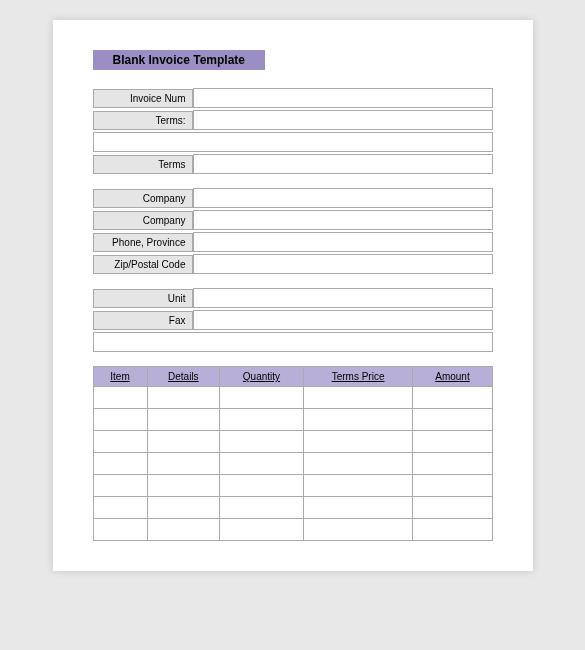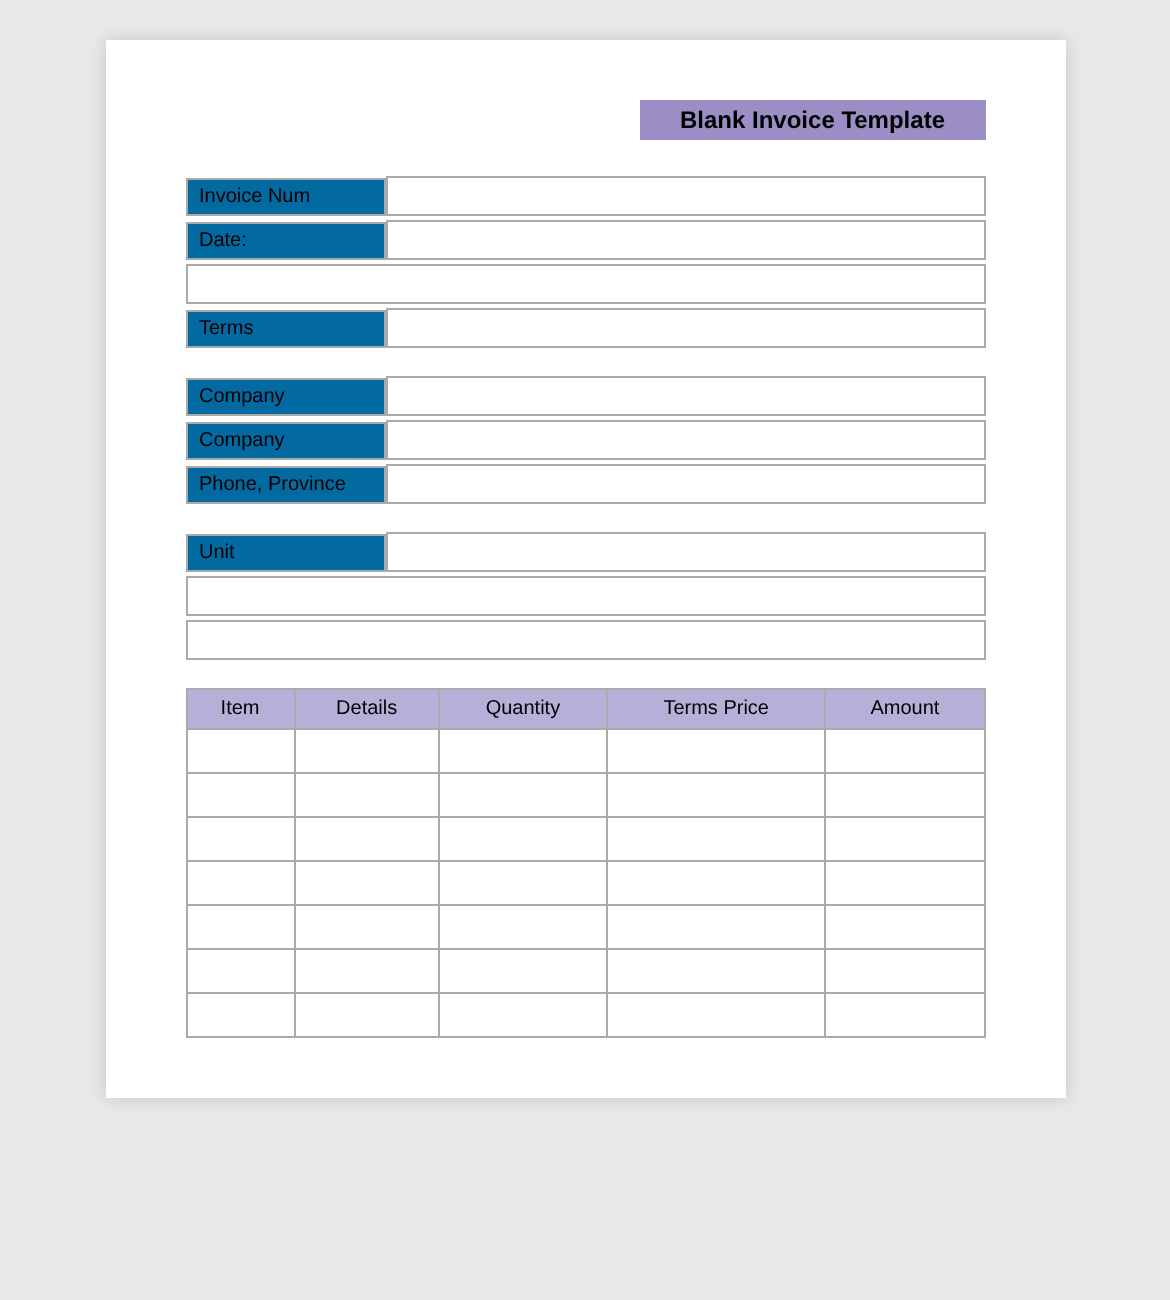--- a/index.html
+++ b/index.html
@@ -20,21 +20,21 @@
 
     .page {
       background: #ffffff;
       width: 480px;
       margin: 20px auto;
       padding: 30px 40px;
       box-shadow: 0 0 8px rgba(0,0,0,0.15);
     }
 
     .title-section {
-      text-align: right;
+      text-align: left;
       margin-bottom: 18px;
     }
 
     .title-bar {
       display: inline-block;
       background: #9b8ec4;
       color: #000;
       font-weight: bold;
       font-size: 12px;
       padding: 3px 20px;
@@ -44,24 +44,24 @@
       margin-bottom: 14px;
     }
 
     .form-row {
       display: flex;
       align-items: center;
       margin-bottom: 2px;
     }
 
     .form-label {
-      background: #0369a1;
+      background: #e5e5e5;
       color: #000;
       font-size: 10px;
-      text-align: left;
+      text-align: right;
       padding: 3px 6px;
       width: 100px;
       min-width: 100px;
       border: 1px solid #aaa;
     }
 
     .form-input {
       border: 1px solid #aaa;
       height: 20px;
       flex: 1;
@@ -76,20 +76,21 @@
     }
 
     .invoice-table th {
       background: #b8afd9;
       color: #000;
       font-size: 10px;
       font-weight: normal;
       border: 1px solid #aaa;
       padding: 4px 6px;
       text-align: center;
+      text-decoration: underline;
     }
 
     .invoice-table td {
       border: 1px solid #aaa;
       height: 22px;
       background: #fff;
     }
 
     .invoice-table tbody tr td {
       padding: 0;
@@ -103,21 +104,21 @@
   <div class="title-section">
     <span class="title-bar">Blank Invoice Template</span>
   </div>
 
   <div class="form-section">
     <div class="form-row">
       <div class="form-label">Invoice Num</div>
       <div class="form-input"></div>
     </div>
     <div class="form-row">
-      <div class="form-label">Date:</div>
+      <div class="form-label">Terms:</div>
       <div class="form-input"></div>
     </div>
     <div class="form-row">
       <div class="form-input"></div>
     </div>
     <div class="form-row">
       <div class="form-label">Terms</div>
       <div class="form-input"></div>
     </div>
   </div>
@@ -128,28 +129,33 @@
       <div class="form-input"></div>
     </div>
     <div class="form-row">
       <div class="form-label">Company</div>
       <div class="form-input"></div>
     </div>
     <div class="form-row">
       <div class="form-label">Phone, Province</div>
       <div class="form-input"></div>
     </div>
+    <div class="form-row">
+      <div class="form-label">Zip/Postal Code</div>
+      <div class="form-input"></div>
+    </div>
   </div>
 
   <div class="form-section">
     <div class="form-row">
       <div class="form-label">Unit</div>
       <div class="form-input"></div>
     </div>
     <div class="form-row">
+      <div class="form-label">Fax</div>
       <div class="form-input"></div>
     </div>
     <div class="form-row">
       <div class="form-input"></div>
     </div>
   </div>
 
   <table class="invoice-table">
     <thead>
       <tr>

